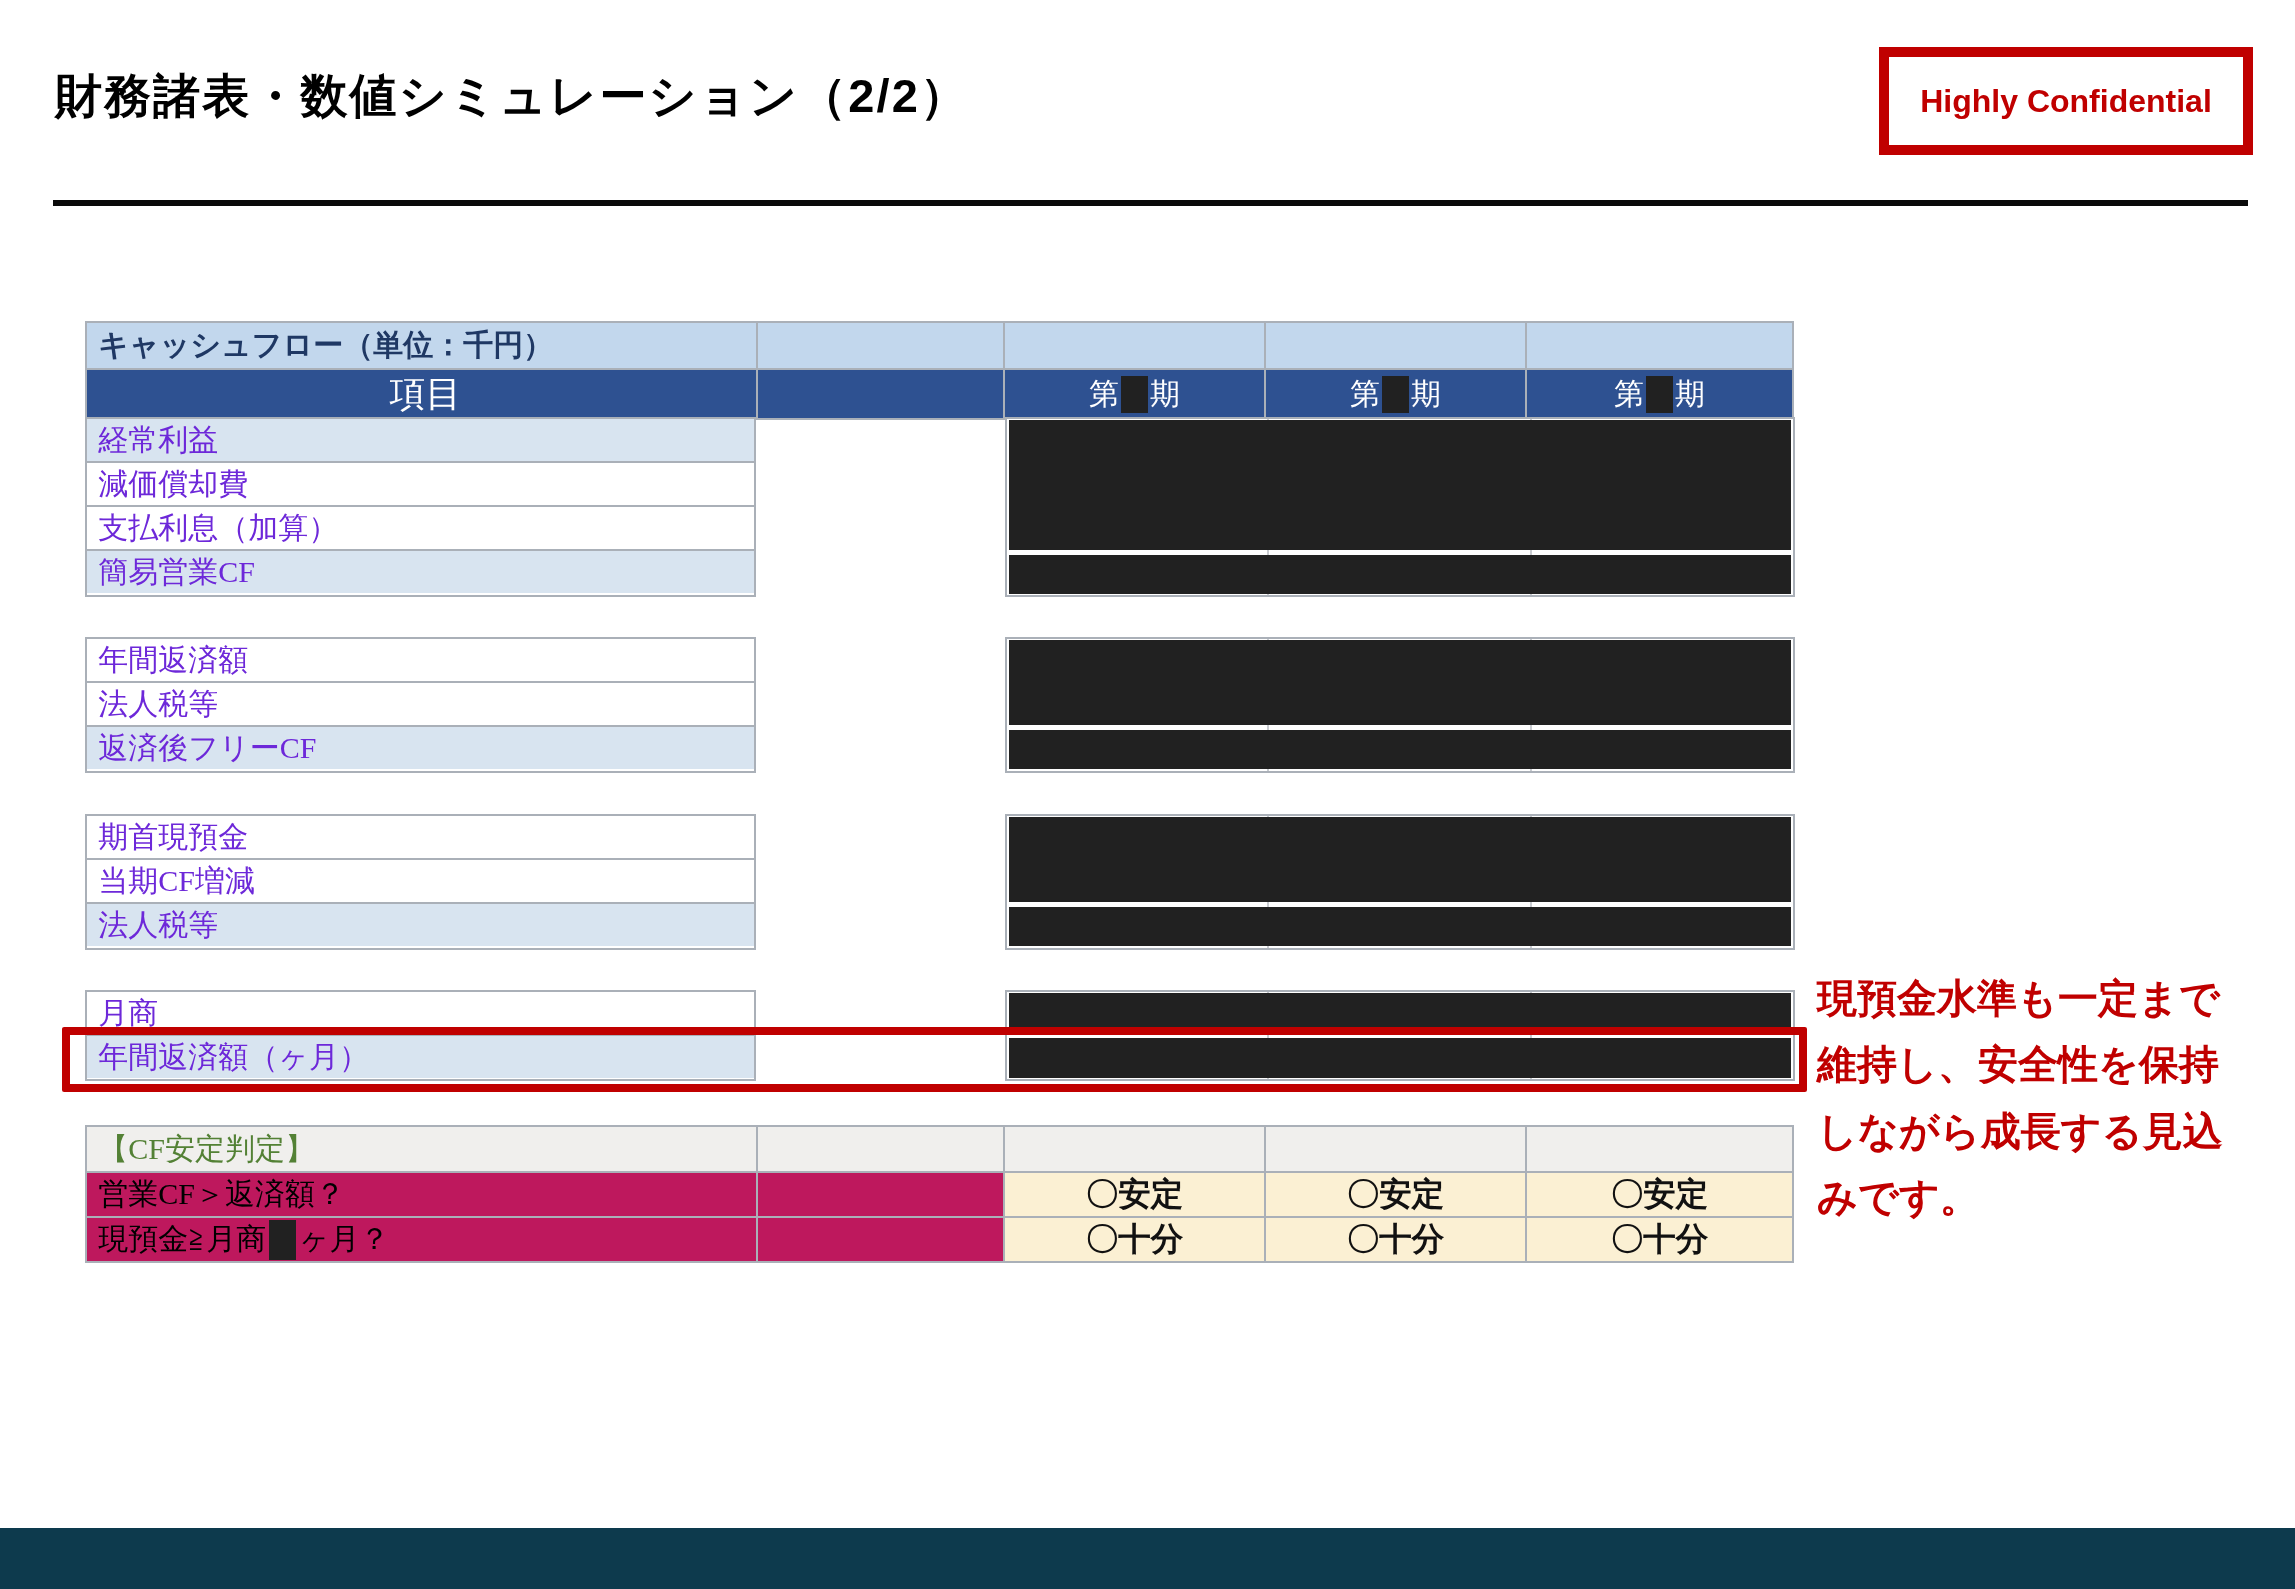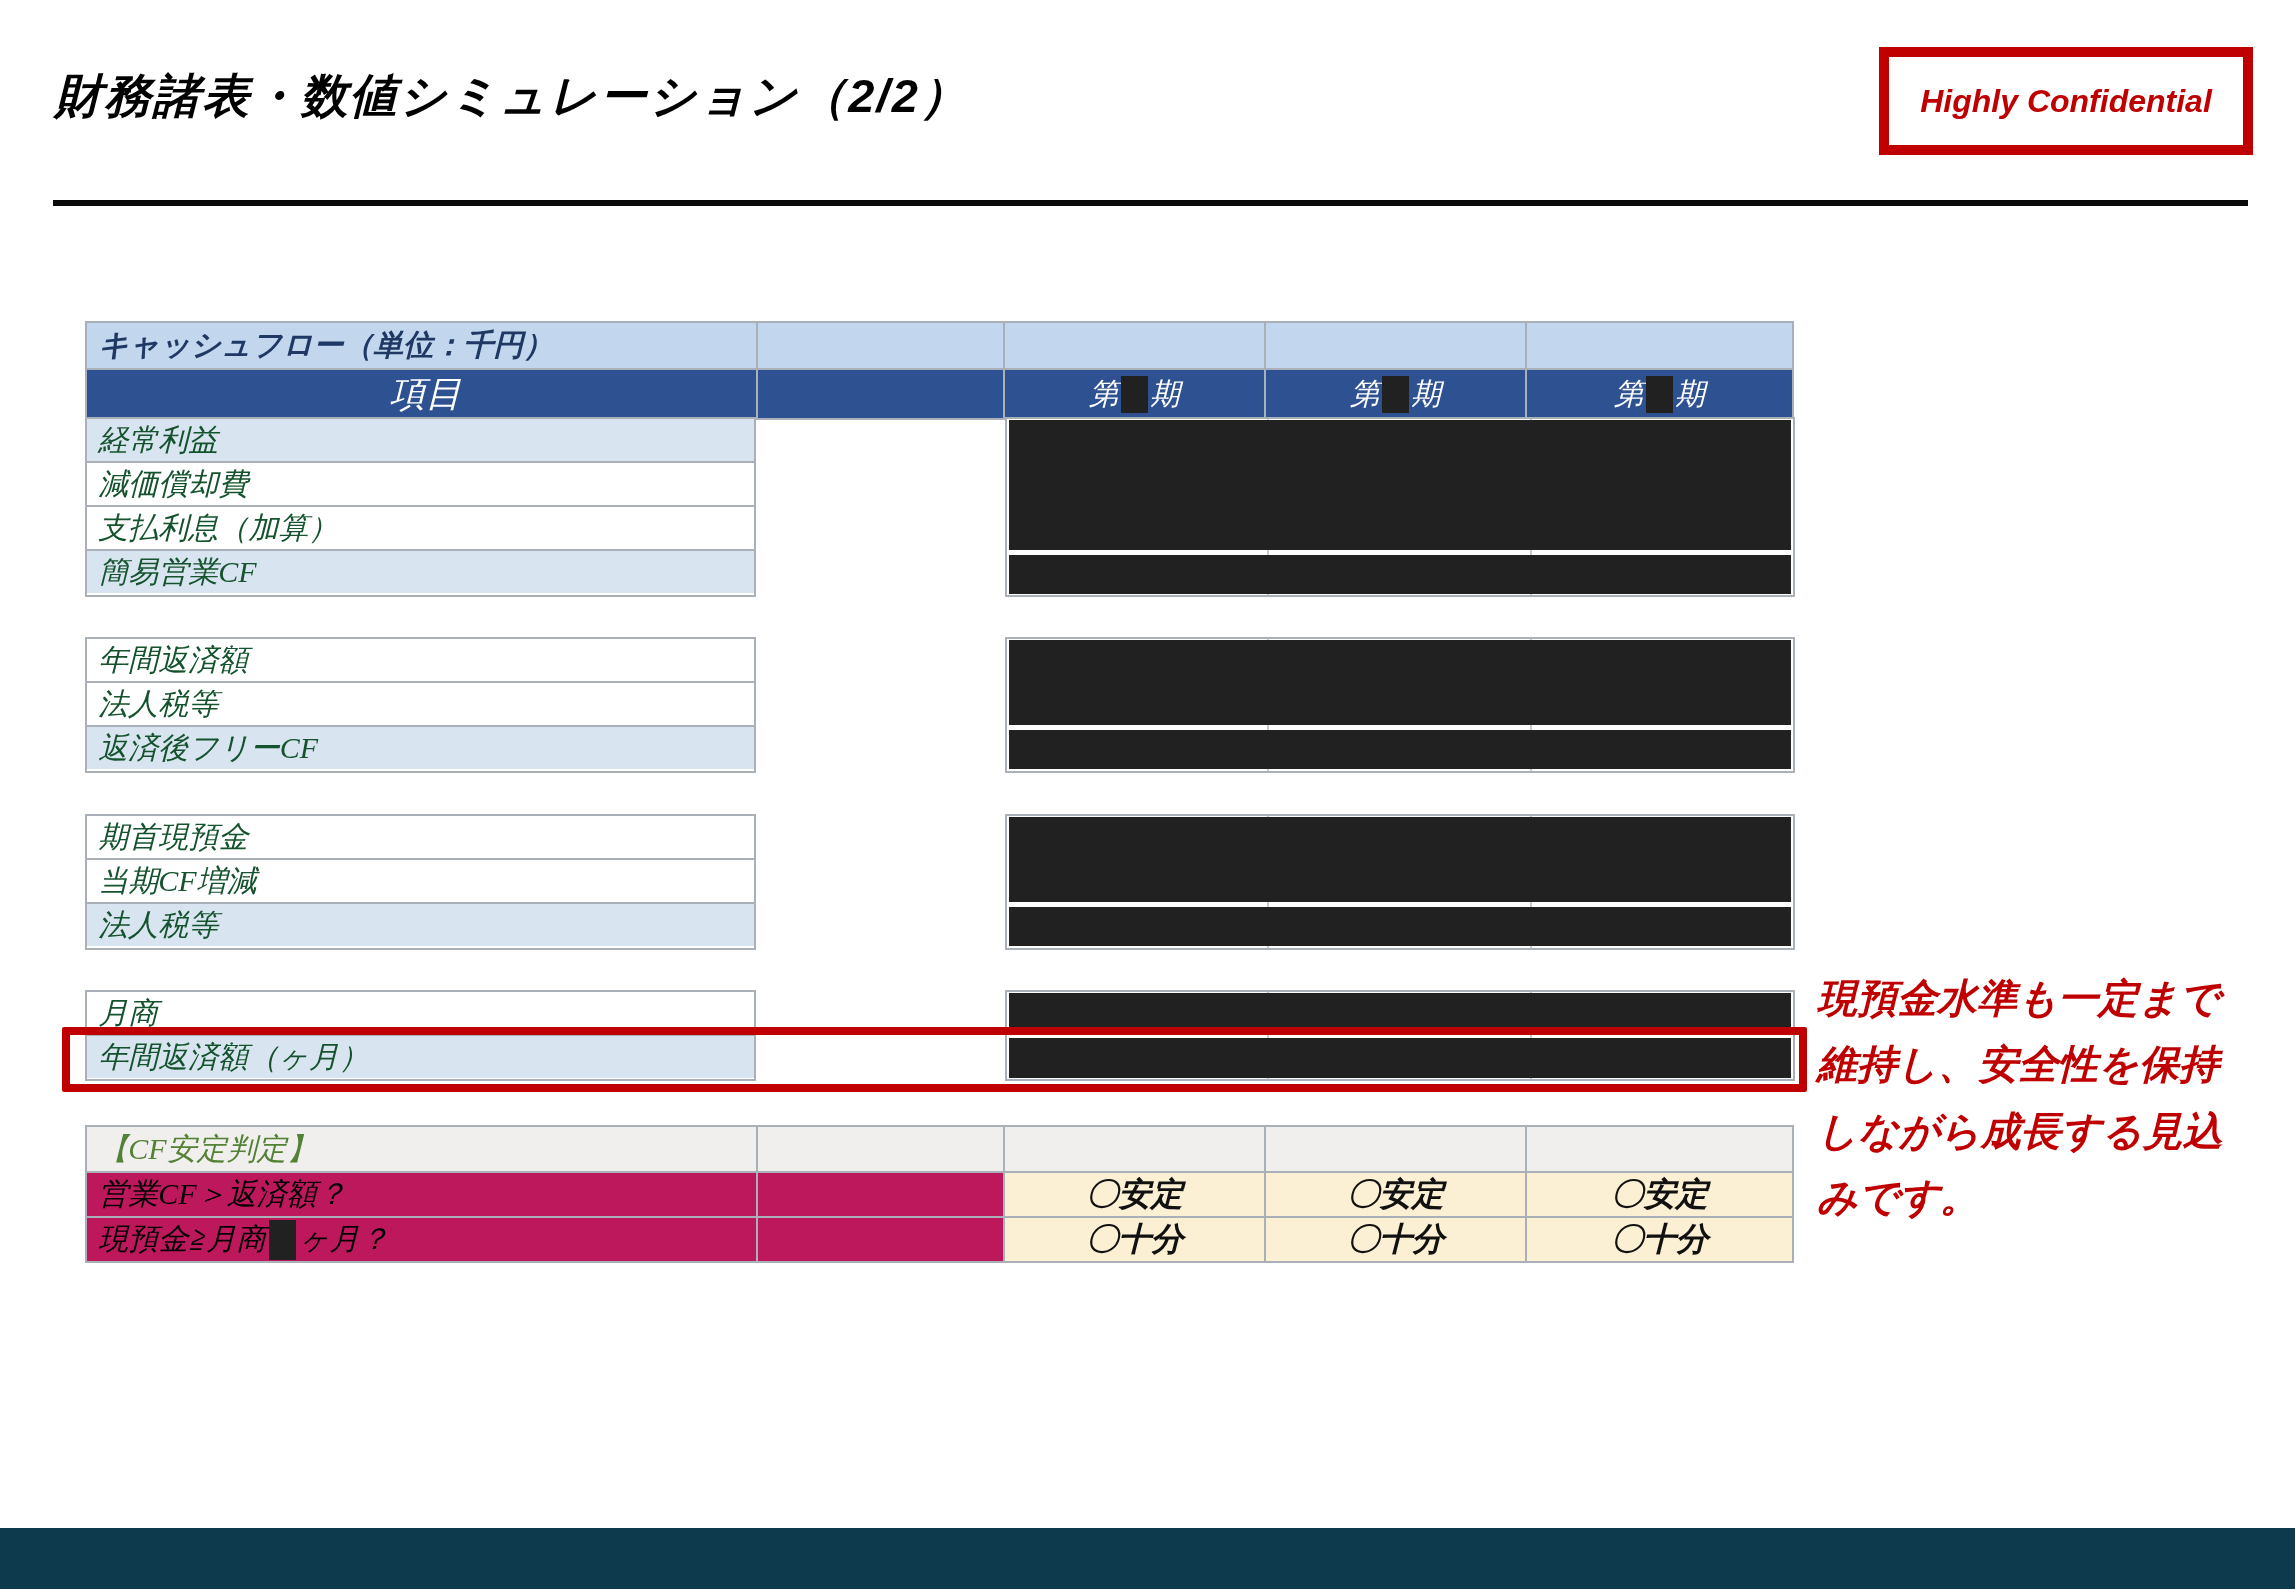--- a/index.html
+++ b/index.html
@@ -11,21 +11,21 @@
     --row-blue:#d8e4f0;
     --row-gray:#f0efed;
     --yellow:#fbf0d3;
     --green:#538135;
     --teal:#0d3a4d;
     --redact:#212121;
   }
   html,body{margin:0;padding:0;background:#888;}
   .slide{
     position:relative;width:2295px;height:1589px;background:#ffffff;
-    overflow:hidden;font-family:"Liberation Sans","DejaVu Sans",sans-serif;font-style:italic;
+    overflow:hidden;font-family:"Liberation Sans","DejaVu Sans",sans-serif;
   }
   
   .page-title{
     position:absolute;left:55px;top:65px;font-size:47px;font-weight:bold;
     color:#000;letter-spacing:2.1px;white-space:nowrap;
   }
   .badge{
     position:absolute;left:1879px;top:47px;width:374px;height:108px;
     border:10px solid var(--red);box-sizing:border-box;background:#fff;
     display:flex;align-items:center;justify-content:center;
@@ -54,21 +54,21 @@
   .row-col-head .tcell{background:var(--hdr-dark);color:#fff;}
   .row-col-head .c1{justify-content:center;padding-left:8px;font-size:36px;}
   .row-col-head .c3,.row-col-head .c4,.row-col-head .c5{font-size:30px;}
   
   .label-col{
     position:absolute;left:85px;width:671px;box-sizing:border-box;
     border:2.1px solid var(--line);background:#fff;
   }
   .label-row{
     height:42px;display:flex;align-items:center;padding-left:11.3px;
-    font-size:30px;color:#14532d;background:#fff;box-sizing:border-box;
+    font-size:30px;color:#6d28d9;background:#fff;box-sizing:border-box;
   }
   .label-row + .label-row{border-top:2.1px solid var(--line);height:44px;}
   .label-row.blue{background:var(--row-blue);}
   
   .data-region{
     position:absolute;left:1005px;width:790px;box-sizing:border-box;
     border:2.1px solid var(--line);background:#fff;
   }
   .vline{position:absolute;top:0;bottom:0;width:2.1px;background:#c9ccd1;}
   .vline.v1{left:260px;}

